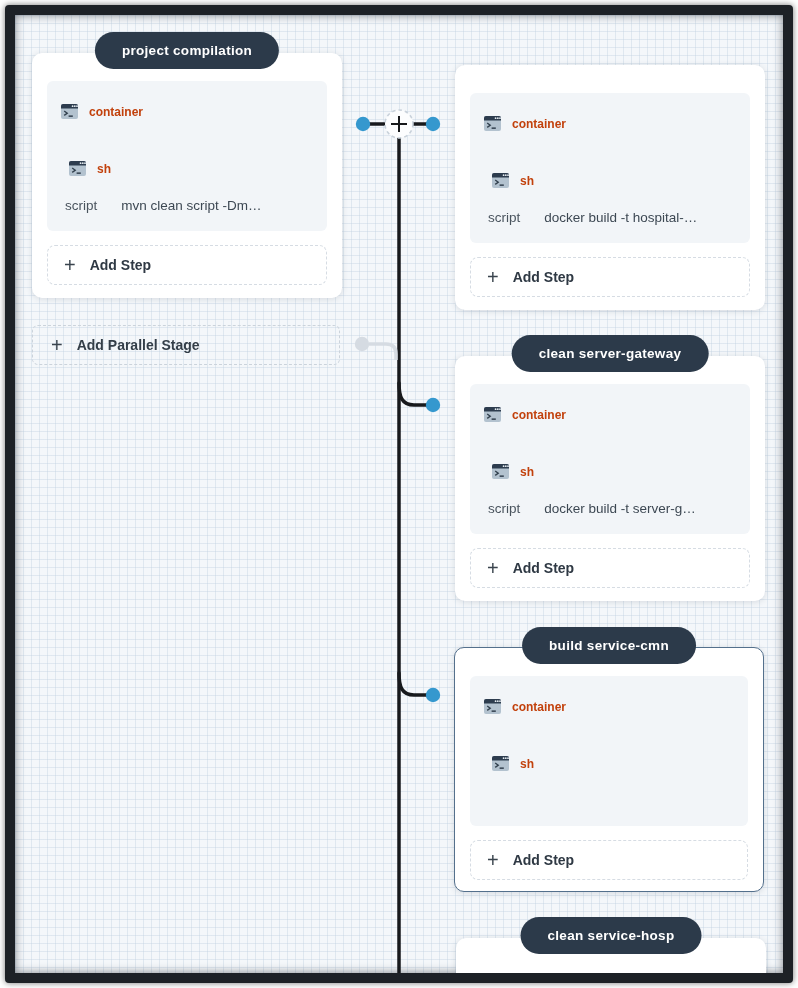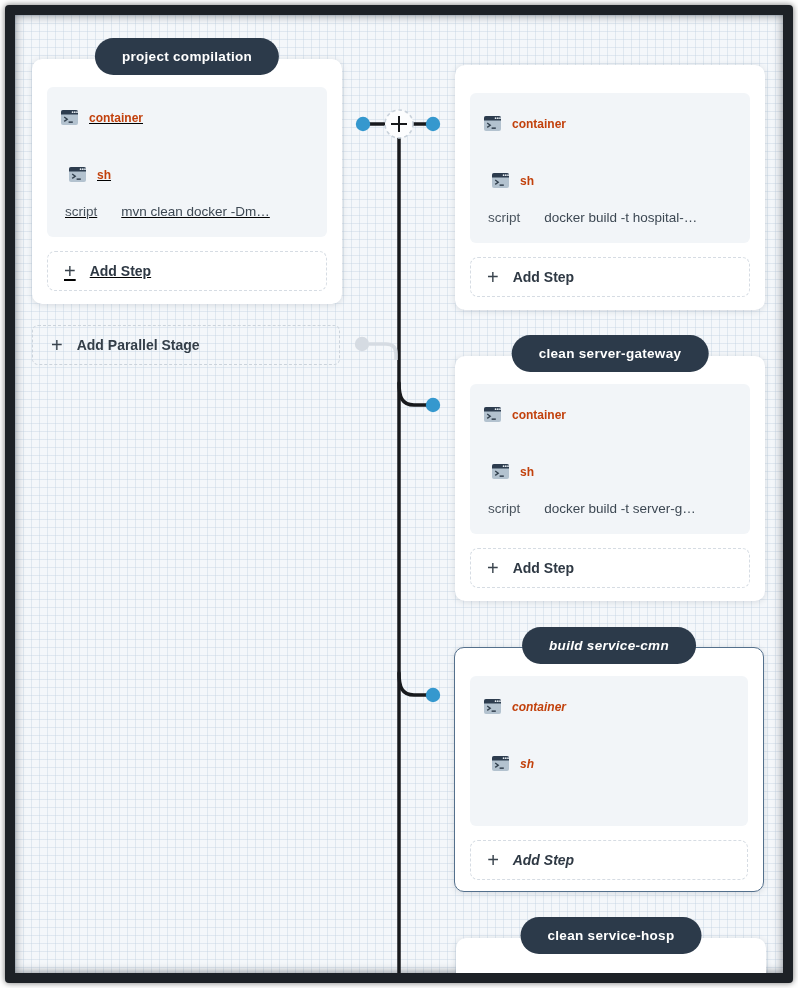--- a/index.html
+++ b/index.html
@@ -99,21 +99,21 @@
     <circle cx="418" cy="390" r="7.2" fill="#3598ce"></circle>
     <circle cx="418" cy="680" r="7.2" fill="#3598ce"></circle>
 
     <g>
       <circle cx="384" cy="109" r="14" fill="#fcfdfe" stroke="#c8d1da" stroke-width="1.6" stroke-dasharray="3.5 3"></circle>
       <line x1="376" y1="109" x2="392" y2="109" stroke="#16181b" stroke-width="2"></line>
       <line x1="384" y1="101" x2="384" y2="117" stroke="#16181b" stroke-width="2"></line>
     </g>
   </svg>
 
-  <div class="stage-card" style="left:17px; top:44px;text-decoration:underline;">
+  <div class="stage-card" style="left:17px; top:38px;">
     <div class="pill"><span>project compilation</span></div>
     <div class="panel">
       <div class="row">
         <svg class="term-icon" width="17" height="15" viewBox="0 0 17 15">
               <rect x="0" y="0" width="17" height="15" rx="2" fill="#b3c2cf"></rect>
               <path d="M0 2 a2 2 0 0 1 2-2 h13 a2 2 0 0 1 2 2 v2.5 H0 Z" fill="#2d3c4e"></path>
               <circle cx="11.6" cy="2.2" r="0.9" fill="#e4ebf1"></circle>
               <circle cx="13.8" cy="2.2" r="0.9" fill="#e4ebf1"></circle>
               <circle cx="16" cy="2.2" r="0.9" fill="#e4ebf1"></circle>
               <path d="M3.2 7 L6.2 9.2 L3.2 11.4" fill="none" stroke="#33414f" stroke-width="1.4"></path>
@@ -127,21 +127,21 @@
               <path d="M0 2 a2 2 0 0 1 2-2 h13 a2 2 0 0 1 2 2 v2.5 H0 Z" fill="#2d3c4e"></path>
               <circle cx="11.6" cy="2.2" r="0.9" fill="#e4ebf1"></circle>
               <circle cx="13.8" cy="2.2" r="0.9" fill="#e4ebf1"></circle>
               <circle cx="16" cy="2.2" r="0.9" fill="#e4ebf1"></circle>
               <path d="M3.2 7 L6.2 9.2 L3.2 11.4" fill="none" stroke="#33414f" stroke-width="1.4"></path>
               <rect x="7.6" y="11.4" width="4.2" height="1.5" fill="#33414f"></rect>
             </svg>
         <span class="row-label">sh</span>
       </div>
       <div class="row-script">
-        <span class="script-key">script</span><span class="script-val">mvn clean docker -Dm…</span>
+        <span class="script-key">script</span><span class="script-val">mvn clean script -Dm…</span>
       </div>
     </div>
     <div class="add-step">
       <span class="plus-glyph">+</span>
       <span class="add-label">Add Step</span>
     </div>
   </div>
 
   <div class="add-parallel">
     <span class="plus-glyph">+</span>
@@ -214,21 +214,21 @@
       <div class="row-script">
         <span class="script-key">script</span><span class="script-val">docker build -t server-g…</span>
       </div>
     </div>
     <div class="add-step">
       <span class="plus-glyph">+</span>
       <span class="add-label">Add Step</span>
     </div>
   </div>
 
-  <div class="stage-card selected" style="left:439px; top:632px;font-style:italic;">
+  <div class="stage-card selected" style="left:439px; top:632px;">
     <div class="pill"><span>build service-cmn</span></div>
     <div class="panel">
       <div class="row">
         <svg class="term-icon" width="17" height="15" viewBox="0 0 17 15">
               <rect x="0" y="0" width="17" height="15" rx="2" fill="#b3c2cf"></rect>
               <path d="M0 2 a2 2 0 0 1 2-2 h13 a2 2 0 0 1 2 2 v2.5 H0 Z" fill="#2d3c4e"></path>
               <circle cx="11.6" cy="2.2" r="0.9" fill="#e4ebf1"></circle>
               <circle cx="13.8" cy="2.2" r="0.9" fill="#e4ebf1"></circle>
               <circle cx="16" cy="2.2" r="0.9" fill="#e4ebf1"></circle>
               <path d="M3.2 7 L6.2 9.2 L3.2 11.4" fill="none" stroke="#33414f" stroke-width="1.4"></path>

